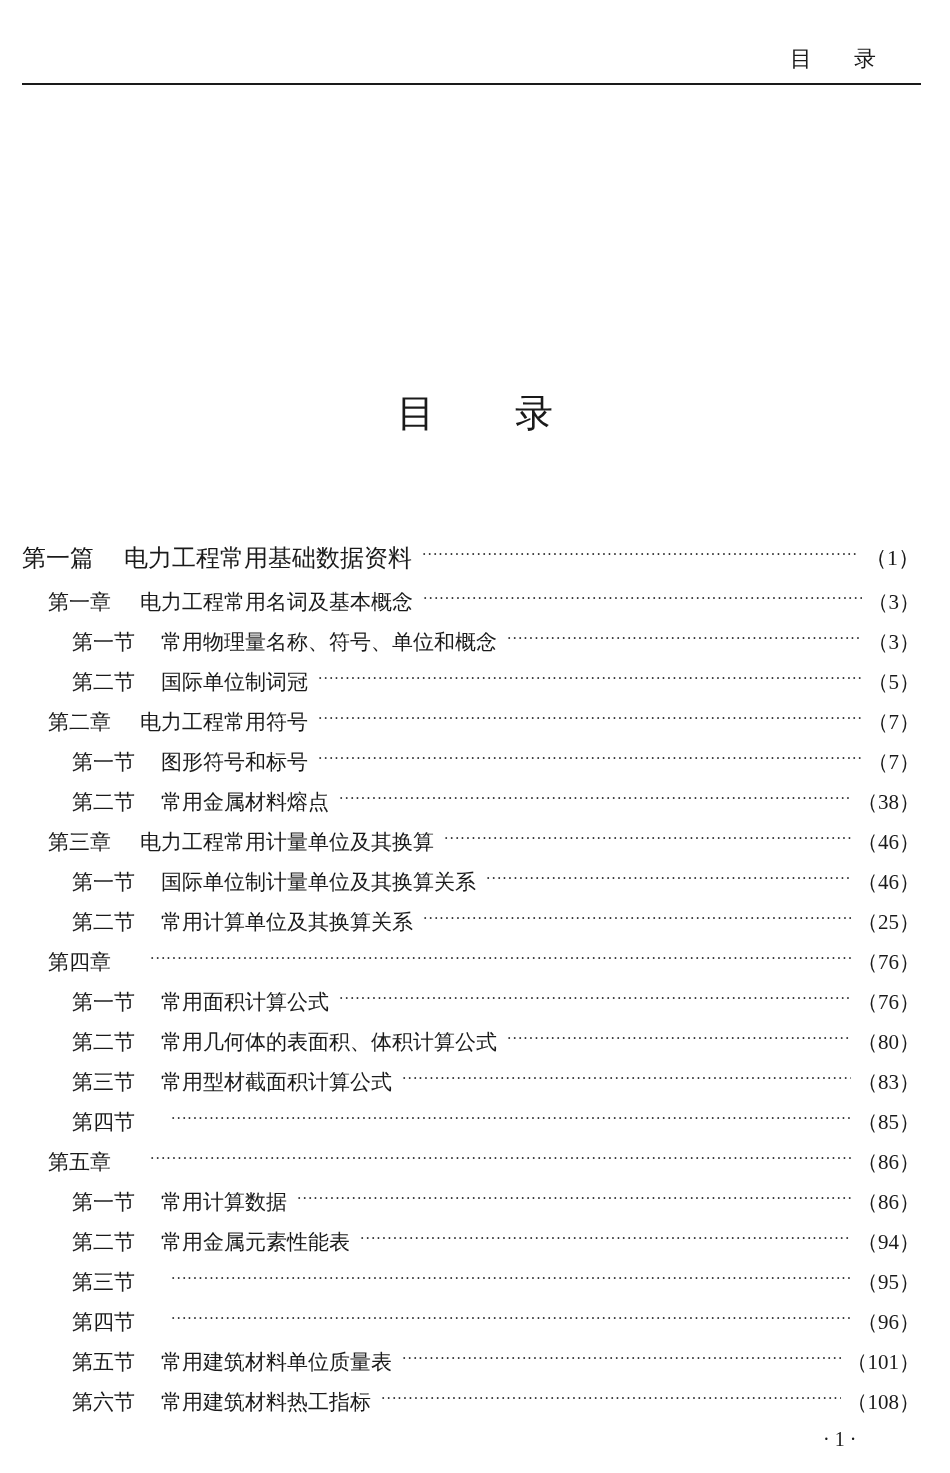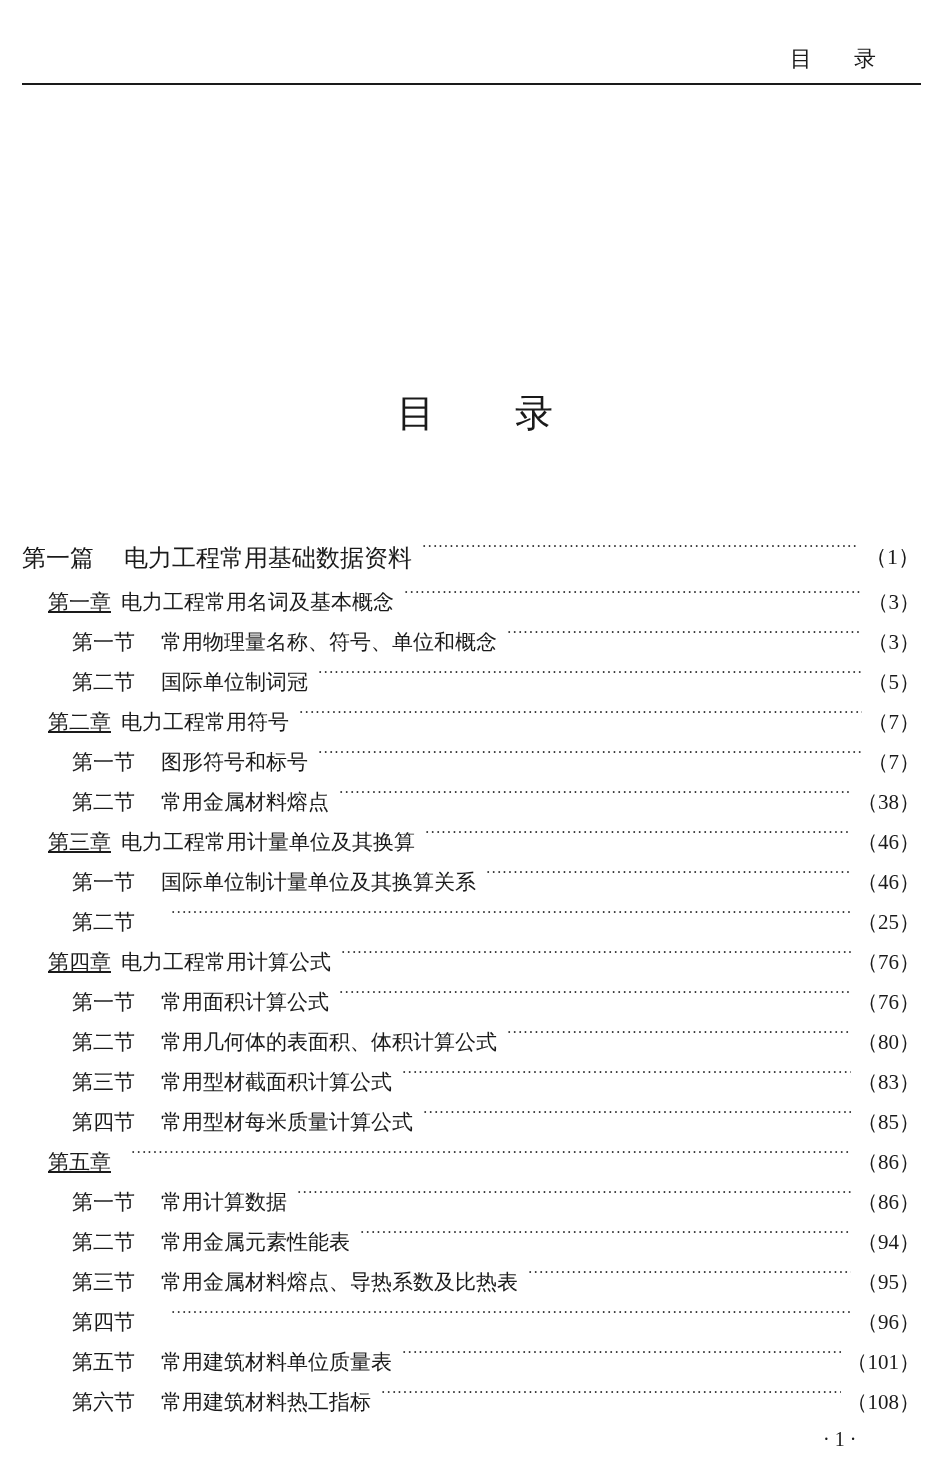--- a/index.html
+++ b/index.html
@@ -40,21 +40,21 @@
     }
     .toc {
       position: absolute;
       top: 542px;
       left: 0;
       width: 950px;
     }
     .toc-row {
       position: absolute;
       display: flex;
-      align-items: flex-start;
+      align-items: center;
       right: 30px;
       white-space: nowrap;
     }
     .toc-row .num { flex: 0 0 auto; }
     .toc-row .label { flex: 0 0 auto; }
     .toc-row .leader {
       flex: 1 1 auto;
       overflow: hidden;
       color: #333;
       margin: 0 6px 0 10px;
@@ -67,21 +67,21 @@
       content: "··························································································································································";
     }
     .toc-row .page {
       flex: 0 0 auto;
       font-family: "Liberation Serif", "DejaVu Serif", serif;
     }
     .lvl-part { left: 22px; font-size: 24px; }
     .lvl-part .num { margin-right: 30px; }
     .lvl-part .page { font-size: 22px; }
     .lvl-chapter { left: 48px; font-size: 21px; }
-    .lvl-chapter .num { margin-right: 10px; text-decoration: underline; }
+    .lvl-chapter .num { margin-right: 29px; }
     .lvl-chapter .page { font-size: 21px; }
     .lvl-section { left: 72px; font-size: 21px; }
     .lvl-section .num { margin-right: 26px; }
     .lvl-section .page { font-size: 21px; }
     .folio {
       position: absolute;
       top: 1428px;
       left: 823px;
       font-size: 20px;
       font-family: "Liberation Serif", "DejaVu Serif", serif;
@@ -146,26 +146,26 @@
     <span class="page">（46）</span>
   </div>
   <div class="toc-row lvl-section" style="top:326px">
     <span class="num">第一节</span>
     <span class="label">国际单位制计量单位及其换算关系</span>
     <span class="leader"></span>
     <span class="page">（46）</span>
   </div>
   <div class="toc-row lvl-section" style="top:366px">
     <span class="num">第二节</span>
+    <span class="label">常用计算单位及其换算关系</span>
     <span class="leader"></span>
     <span class="page">（25）</span>
   </div>
   <div class="toc-row lvl-chapter" style="top:406px">
     <span class="num">第四章</span>
-    <span class="label">电力工程常用计算公式</span>
     <span class="leader"></span>
     <span class="page">（76）</span>
   </div>
   <div class="toc-row lvl-section" style="top:446px">
     <span class="num">第一节</span>
     <span class="label">常用面积计算公式</span>
     <span class="leader"></span>
     <span class="page">（76）</span>
   </div>
   <div class="toc-row lvl-section" style="top:486px">
@@ -175,21 +175,20 @@
     <span class="page">（80）</span>
   </div>
   <div class="toc-row lvl-section" style="top:526px">
     <span class="num">第三节</span>
     <span class="label">常用型材截面积计算公式</span>
     <span class="leader"></span>
     <span class="page">（83）</span>
   </div>
   <div class="toc-row lvl-section" style="top:566px">
     <span class="num">第四节</span>
-    <span class="label">常用型材每米质量计算公式</span>
     <span class="leader"></span>
     <span class="page">（85）</span>
   </div>
   <div class="toc-row lvl-chapter" style="top:606px">
     <span class="num">第五章</span>
     <span class="leader"></span>
     <span class="page">（86）</span>
   </div>
   <div class="toc-row lvl-section" style="top:646px">
     <span class="num">第一节</span>
@@ -198,21 +197,20 @@
     <span class="page">（86）</span>
   </div>
   <div class="toc-row lvl-section" style="top:686px">
     <span class="num">第二节</span>
     <span class="label">常用金属元素性能表</span>
     <span class="leader"></span>
     <span class="page">（94）</span>
   </div>
   <div class="toc-row lvl-section" style="top:726px">
     <span class="num">第三节</span>
-    <span class="label">常用金属材料熔点、导热系数及比热表</span>
     <span class="leader"></span>
     <span class="page">（95）</span>
   </div>
   <div class="toc-row lvl-section" style="top:766px">
     <span class="num">第四节</span>
     <span class="leader"></span>
     <span class="page">（96）</span>
   </div>
   <div class="toc-row lvl-section" style="top:806px">
     <span class="num">第五节</span>

